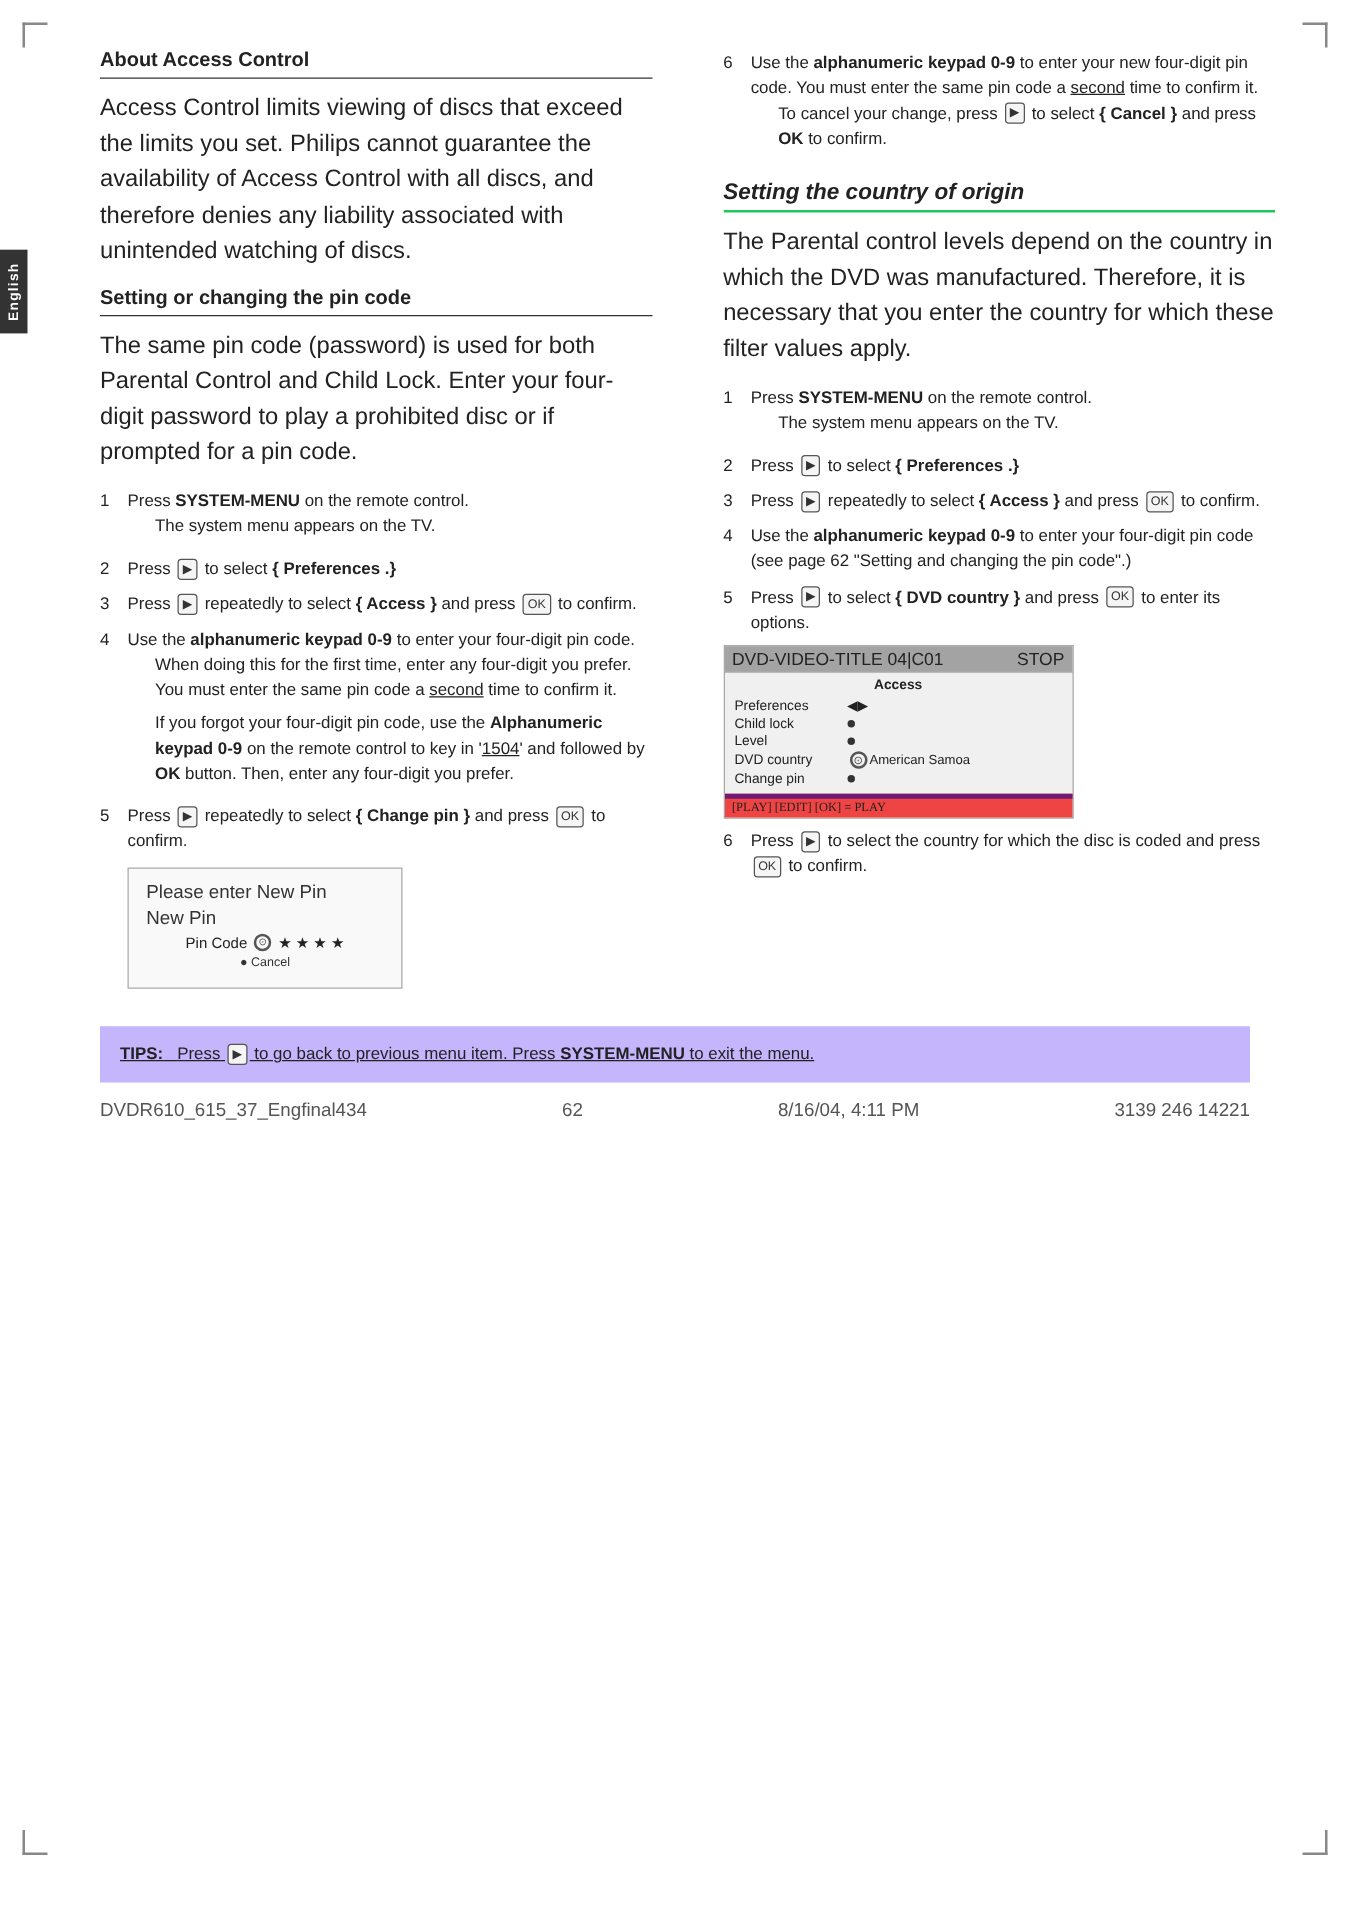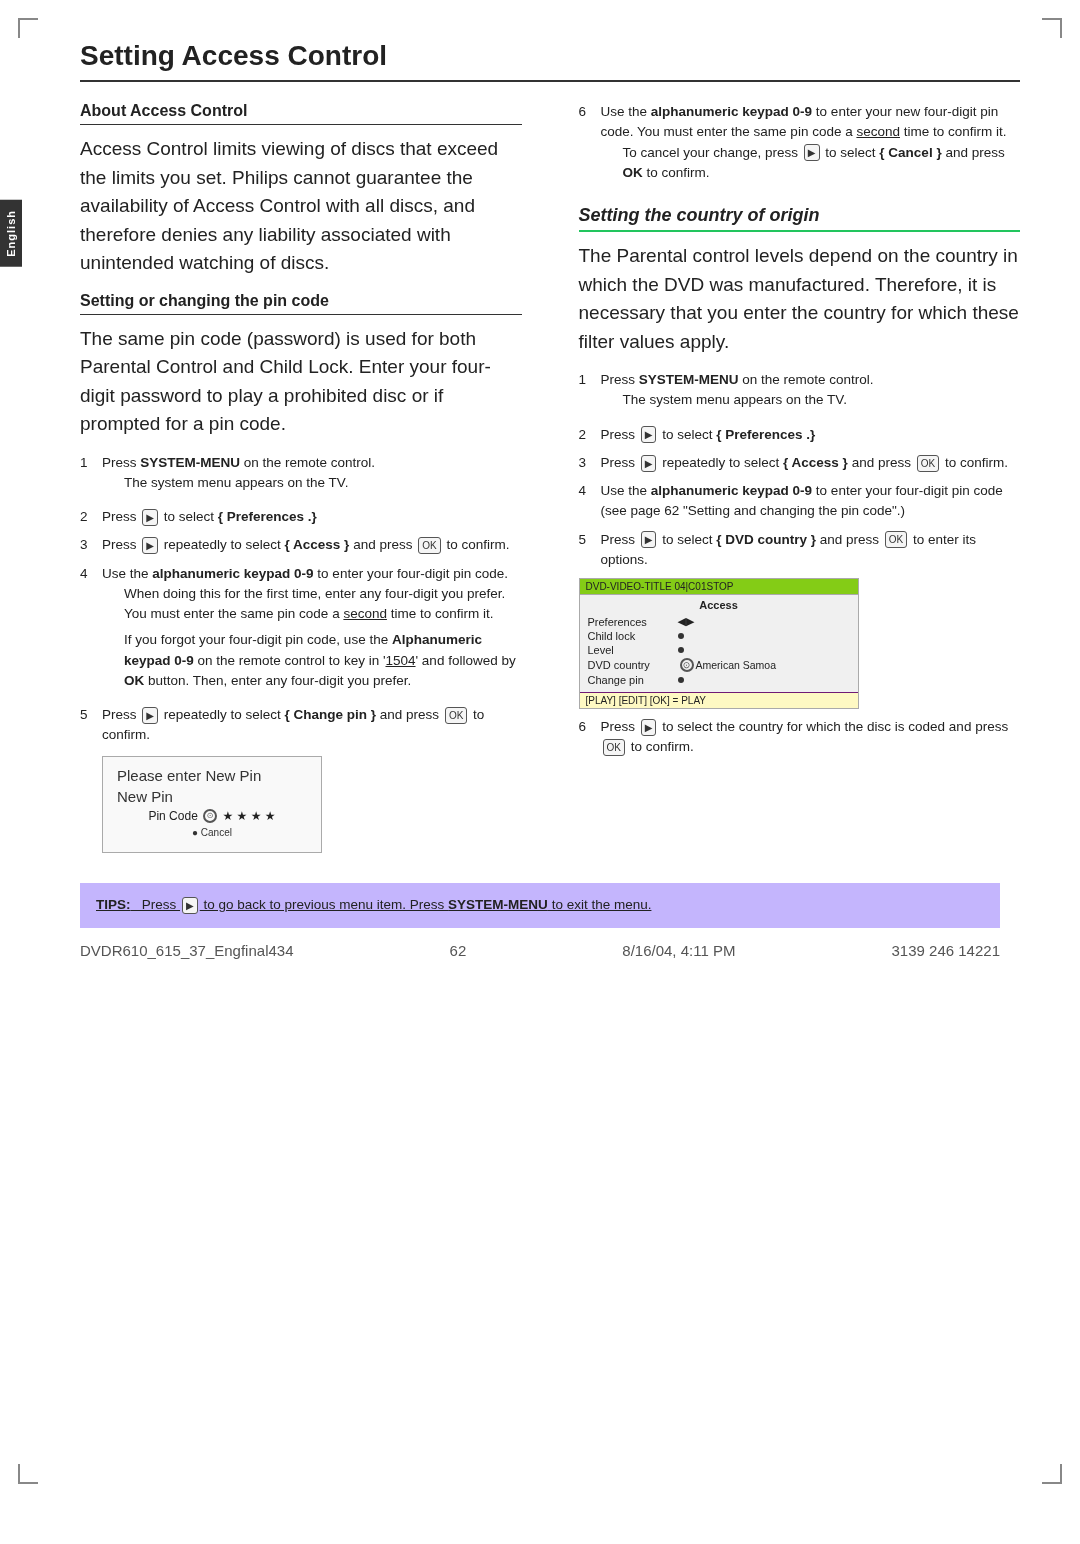--- a/index.html
+++ b/index.html
@@ -184,24 +184,24 @@
     .dvd-screen {
       border: 1px solid #aaa;
       background: #f0f0f0;
       margin: 8px 0 8px 0;
       font-size: 10.5px;
       max-width: 280px;
     }
 
     .dvd-screen-header {
       display: flex;
-      justify-content: flex-start;
-      background: #84cc16;
+      justify-content: space-between;
+      background: #a3a3a3;
       padding: 2px 6px;
-      font-size: 10px;
+      font-size: 14px;
       border-bottom: 1px solid #aaa;
     }
 
     .dvd-screen-body {
       padding: 4px 8px;
     }
 
     .dvd-menu-row {
       display: flex;
       align-items: center;
@@ -211,24 +211,25 @@
 
     .dvd-menu-label {
       min-width: 90px;
     }
 
     .dvd-menu-value {
       font-size: 10.5px;
     }
 
     .dvd-screen-footer {
-      border-top: 1px solid #701a75;
+      border-top: 4px solid #701a75;
       padding: 2px 6px;
       font-size: 10px;
-      background: #fef9c3;
+      background: #ef4444;
+      font-family: Liberation Serif, serif;
     }
 
     
     .tips-box {
       background: #c4b5fd;
       margin: 20px 20px 0 20px;
       padding: 12px 16px;
       font-size: 13.5px;
       line-height: 1.5;
       text-decoration: underline;
@@ -277,21 +278,20 @@
 
 <div class="page-wrapper">
 
   <div class="corner-mark corner-tl"></div>
   <div class="corner-mark corner-tr"></div>
   <div class="corner-mark corner-bl"></div>
   <div class="corner-mark corner-br"></div>
 
   <div class="side-tab">English</div>
 
-  <h1 class="page-title">Setting Access Control</h1>
 
   <div class="two-col">
 
     <div class="col-left">
 
       <div>
         <div class="section-title">About Access Control</div>
         <p class="section-body">Access Control limits viewing of discs that exceed the limits you set. Philips cannot guarantee the availability of Access Control with all discs, and therefore denies any liability associated with unintended watching of discs.</p>
       </div>
 

